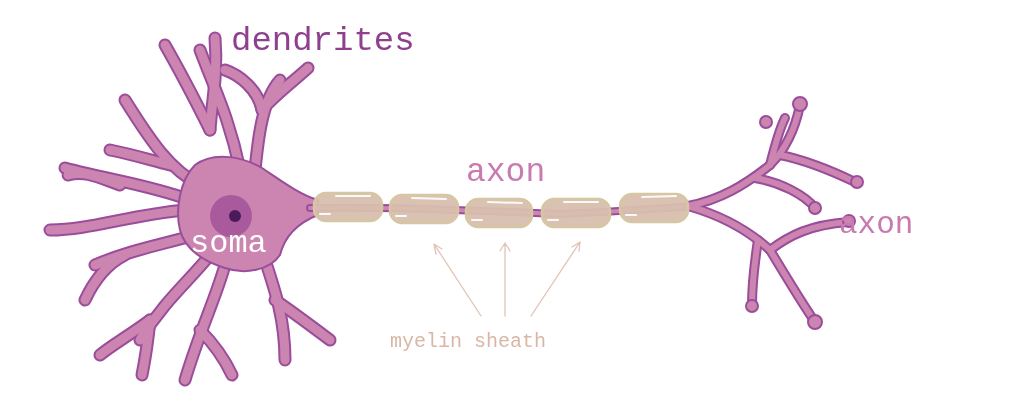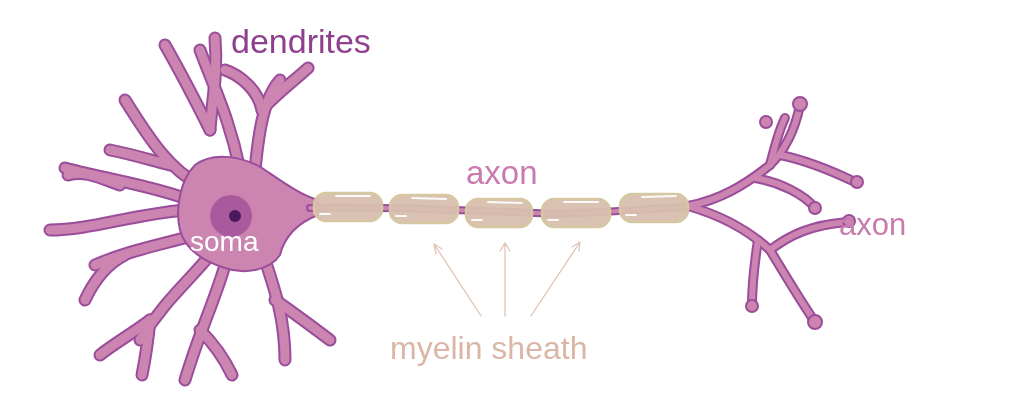--- a/index.html
+++ b/index.html
@@ -1,23 +1,23 @@
 <!DOCTYPE html>
 <html><head>
 <meta charset="utf-8">
 <style>
   html, body { margin: 0; padding: 0; background: #ffffff; }
   body { width: 1024px; height: 419px; overflow: hidden; position: relative; font-family: "DejaVu Sans", sans-serif; }
   #diagram { position: absolute; left: 0; top: 0; width: 1024px; height: 419px; }
-  .lbl { position: absolute; white-space: nowrap; line-height: 1; font-family: Liberation Sans, sans-serif; text-align: right; }
+  .lbl { position: absolute; white-space: nowrap; line-height: 1; font-family: Liberation Mono, monospace; text-align: right; }
   .lbl-dendrites { left: 231px; top: 24px; font-size: 34px; color: #8e3f8e; }
-  .lbl-soma { left: 190px; top: 228px; font-size: 28px; color: #ffffff; }
+  .lbl-soma { left: 190px; top: 228px; font-size: 32px; color: #ffffff; }
   .lbl-axon { left: 466px; top: 156px; font-size: 33px; color: #c97aaf; }
   .lbl-axon-terminals { left: 835px; top: 206px; font-size: 31px; color: #c97aaf; line-height: 1.2; }
-  .lbl-myelin { left: 390px; top: 332px; font-size: 32px; color: #d9b6a6; }
+  .lbl-myelin { left: 390px; top: 332px; font-size: 20px; color: #d9b6a6; }
 </style>
 </head>
 <body>
 
 <svg id="diagram" viewBox="0 0 1024 419" xmlns="http://www.w3.org/2000/svg">
   <g fill="#cc85b1" stroke="#9a4d9a" stroke-width="2" stroke-linejoin="round" stroke-linecap="round">
 
     <g fill="none" stroke="#9a4d9a" stroke-width="13">
       <path d="M240 170 C230 120 215 90 200 50"></path>
       <path d="M210 130 C200 110 185 80 165 45"></path>

